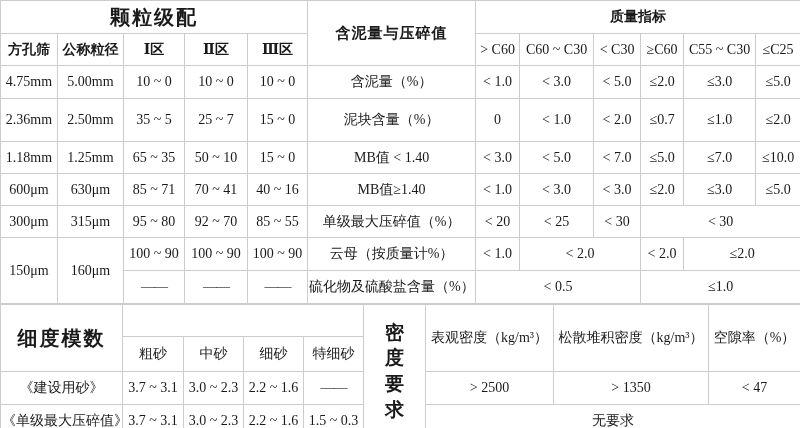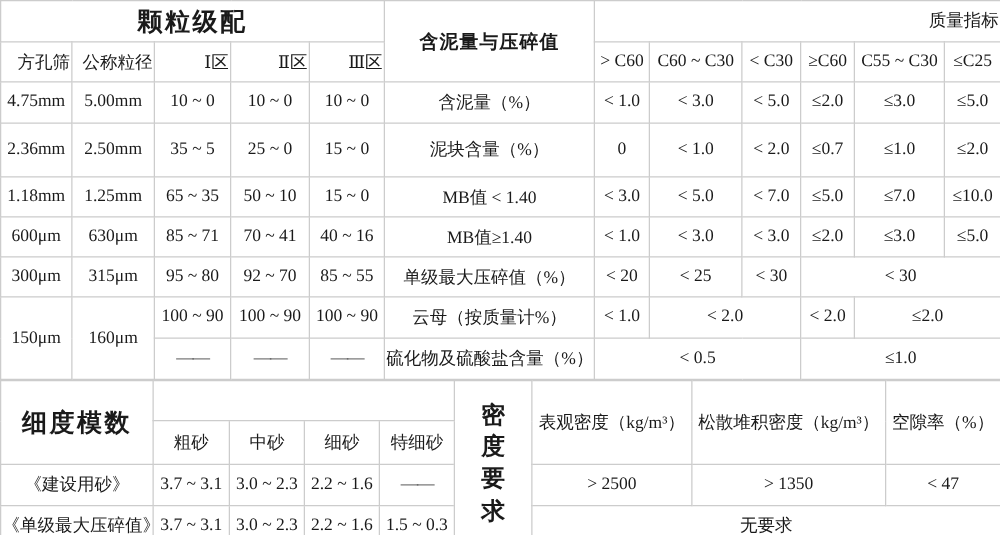--- a/index.html
+++ b/index.html
@@ -14,21 +14,21 @@
     width: 800px;
   }
   td {
     border: 1px solid #ccc;
     text-align: center; vertical-align: middle;
     font-size: 14px; padding: 0 1px;
     white-space: nowrap; overflow: hidden;
   }
   td.big-title { font-size: 20px; font-weight: bold; letter-spacing: 2px; border-radius: 16px; }
   td.mid-title { font-size: 15px; font-weight: bold; letter-spacing: 1px; }
-  td.bold-hdr { font-weight: normal; text-align: right; }
+  td.bold-hdr { font-weight: bold; }
   .vert {
     width: 1.1em; margin: 0 auto; word-break: break-all;
     font-size: 19px; font-weight: bold; line-height: 1.35;
     white-space: normal;
   }
   .dash { letter-spacing: -1px; color: #444; }
 </style>
 </head>
 <body>
 
@@ -77,21 +77,21 @@
     <td>&lt; 3.0</td>
     <td>&lt; 5.0</td>
     <td>≤2.0</td>
     <td>≤3.0</td>
     <td>≤5.0</td>
   </tr>
   <tr style="height:43px">
     <td>2.36mm</td>
     <td>2.50mm</td>
     <td>35 ~ 5</td>
-    <td>25 ~ 0</td>
+    <td>25 ~ 7</td>
     <td>15 ~ 0</td>
     <td>泥块含量（%）</td>
     <td>0</td>
     <td>&lt; 1.0</td>
     <td>&lt; 2.0</td>
     <td>≤0.7</td>
     <td>≤1.0</td>
     <td>≤2.0</td>
   </tr>
   <tr style="height:32px">

